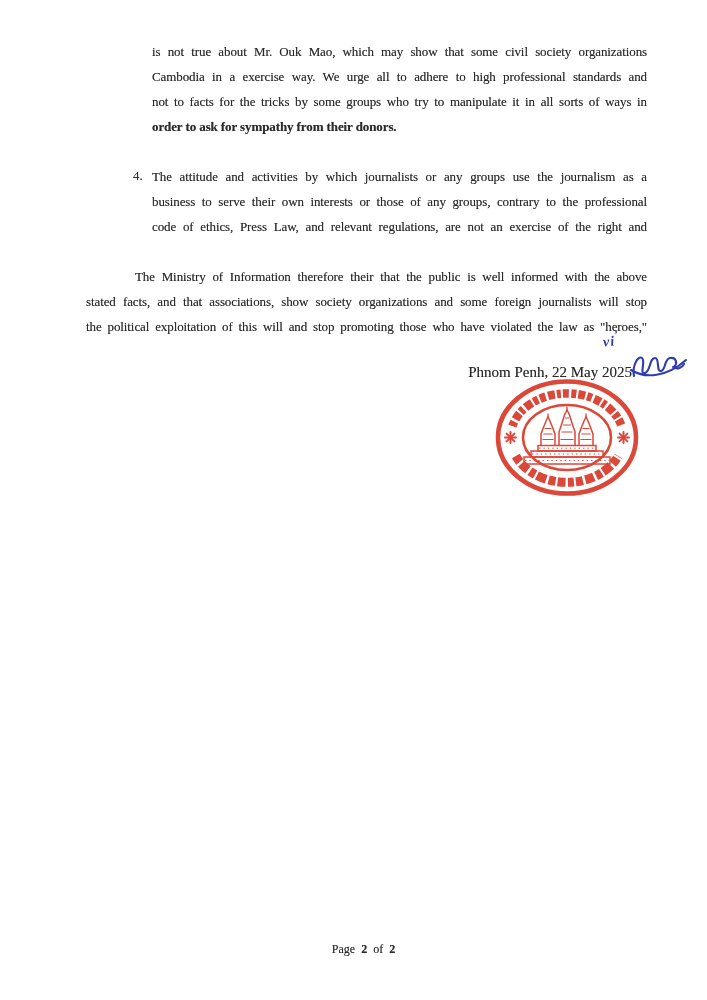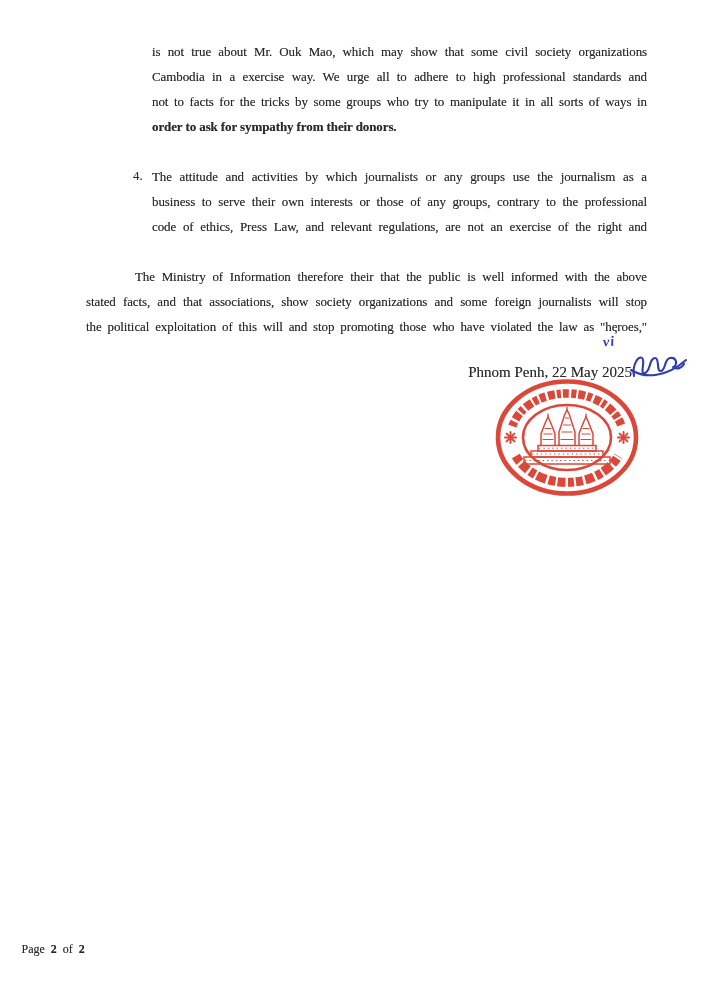--- a/index.html
+++ b/index.html
@@ -18,21 +18,21 @@
   .dateline{position:absolute;top:362px;right:75px;font-size:15px;line-height:20px;
     text-shadow:0 0 .5px rgba(40,40,40,.5);}
   .hand-note{
     position:absolute;left:603px;top:334px;
     color:var(--ink-blue,#2d3cae);font-size:14px;font-style:italic;font-weight:bold;
     transform:rotate(-6deg);letter-spacing:1px;
   }
   .hand-note .tick{position:absolute;right:-4px;top:-5px;font-size:11px;transform:rotate(18deg);}
   .signature{position:absolute;left:629px;top:349px;}
   .stamp{position:absolute;left:493px;top:376px;opacity:.93;}
-  .footer{position:absolute;left:0;right:0;top:942px;font-size:12px;
+  .footer{position:absolute;left:0;right:0;top:942px;text-align:center;font-size:12px;
     padding-left:20px;text-shadow:0 0 .4px rgba(40,40,40,.45);}
   .footer .pg-num{font-weight:bold;}
   .footer span{margin:0 1.5px;}
 </style>
 </head>
 <body>
 
 <div class="page">
 
   <div class="textblock" style="left:152px;top:39px;width:495px;">

